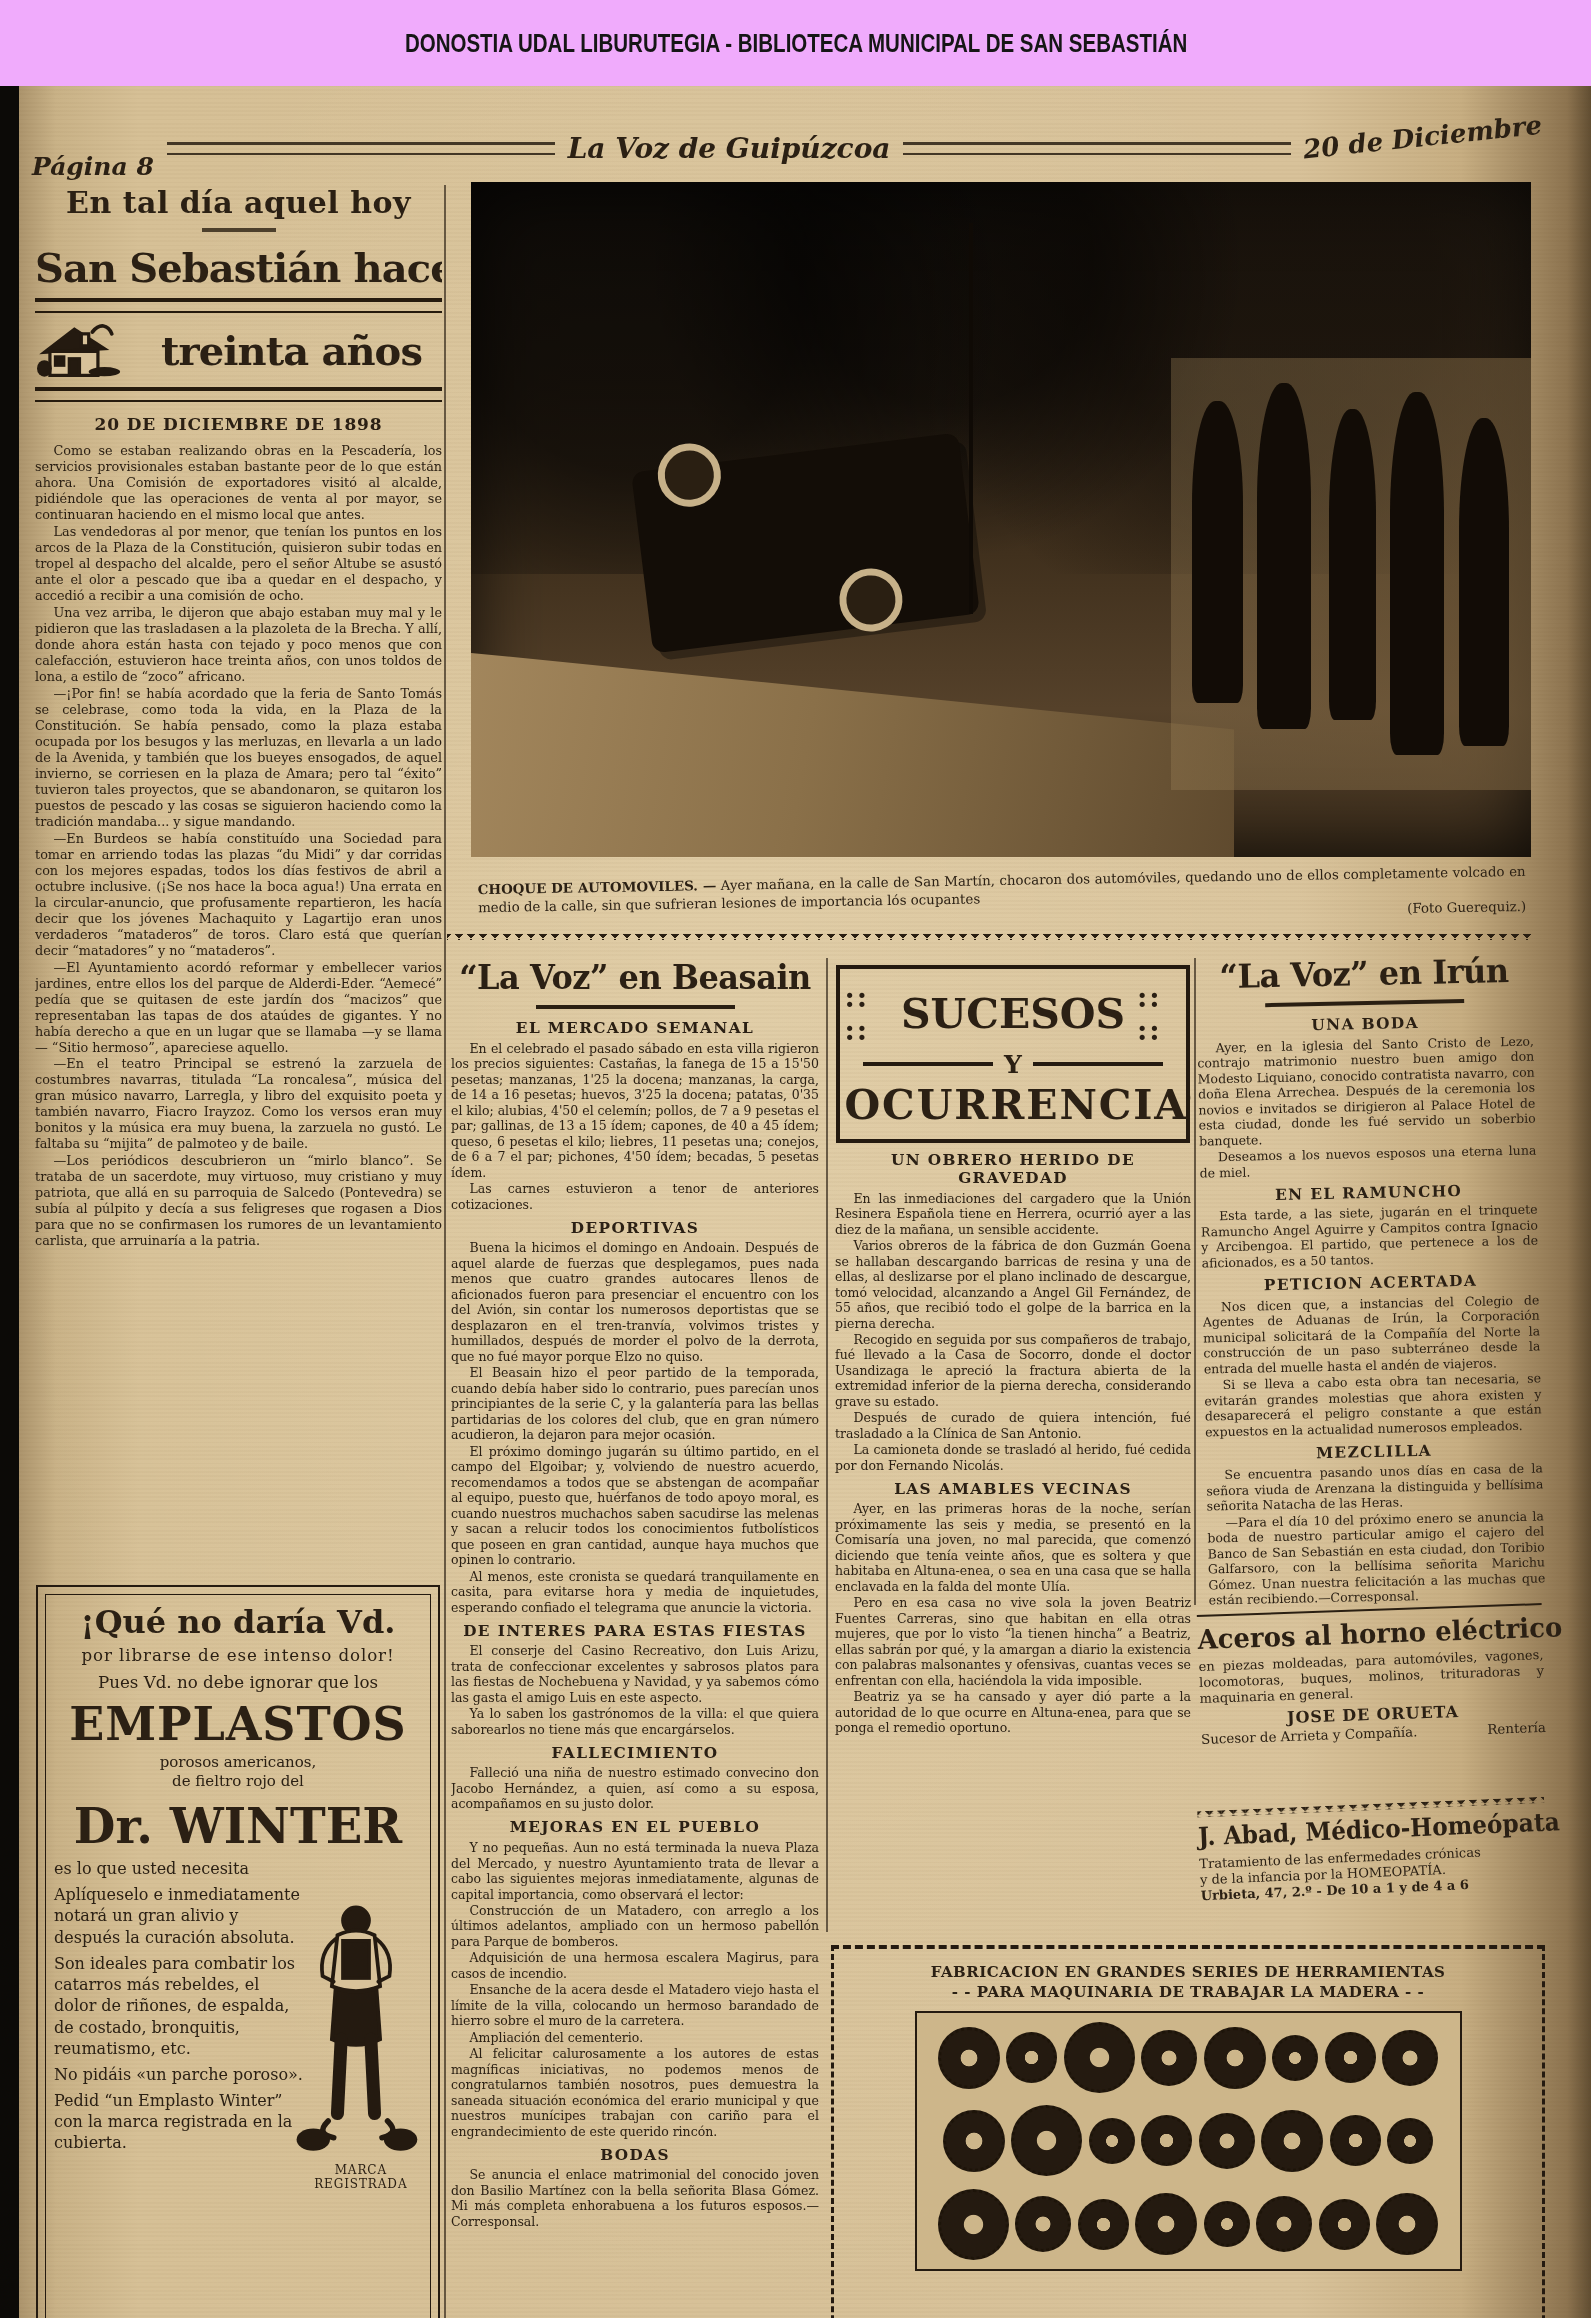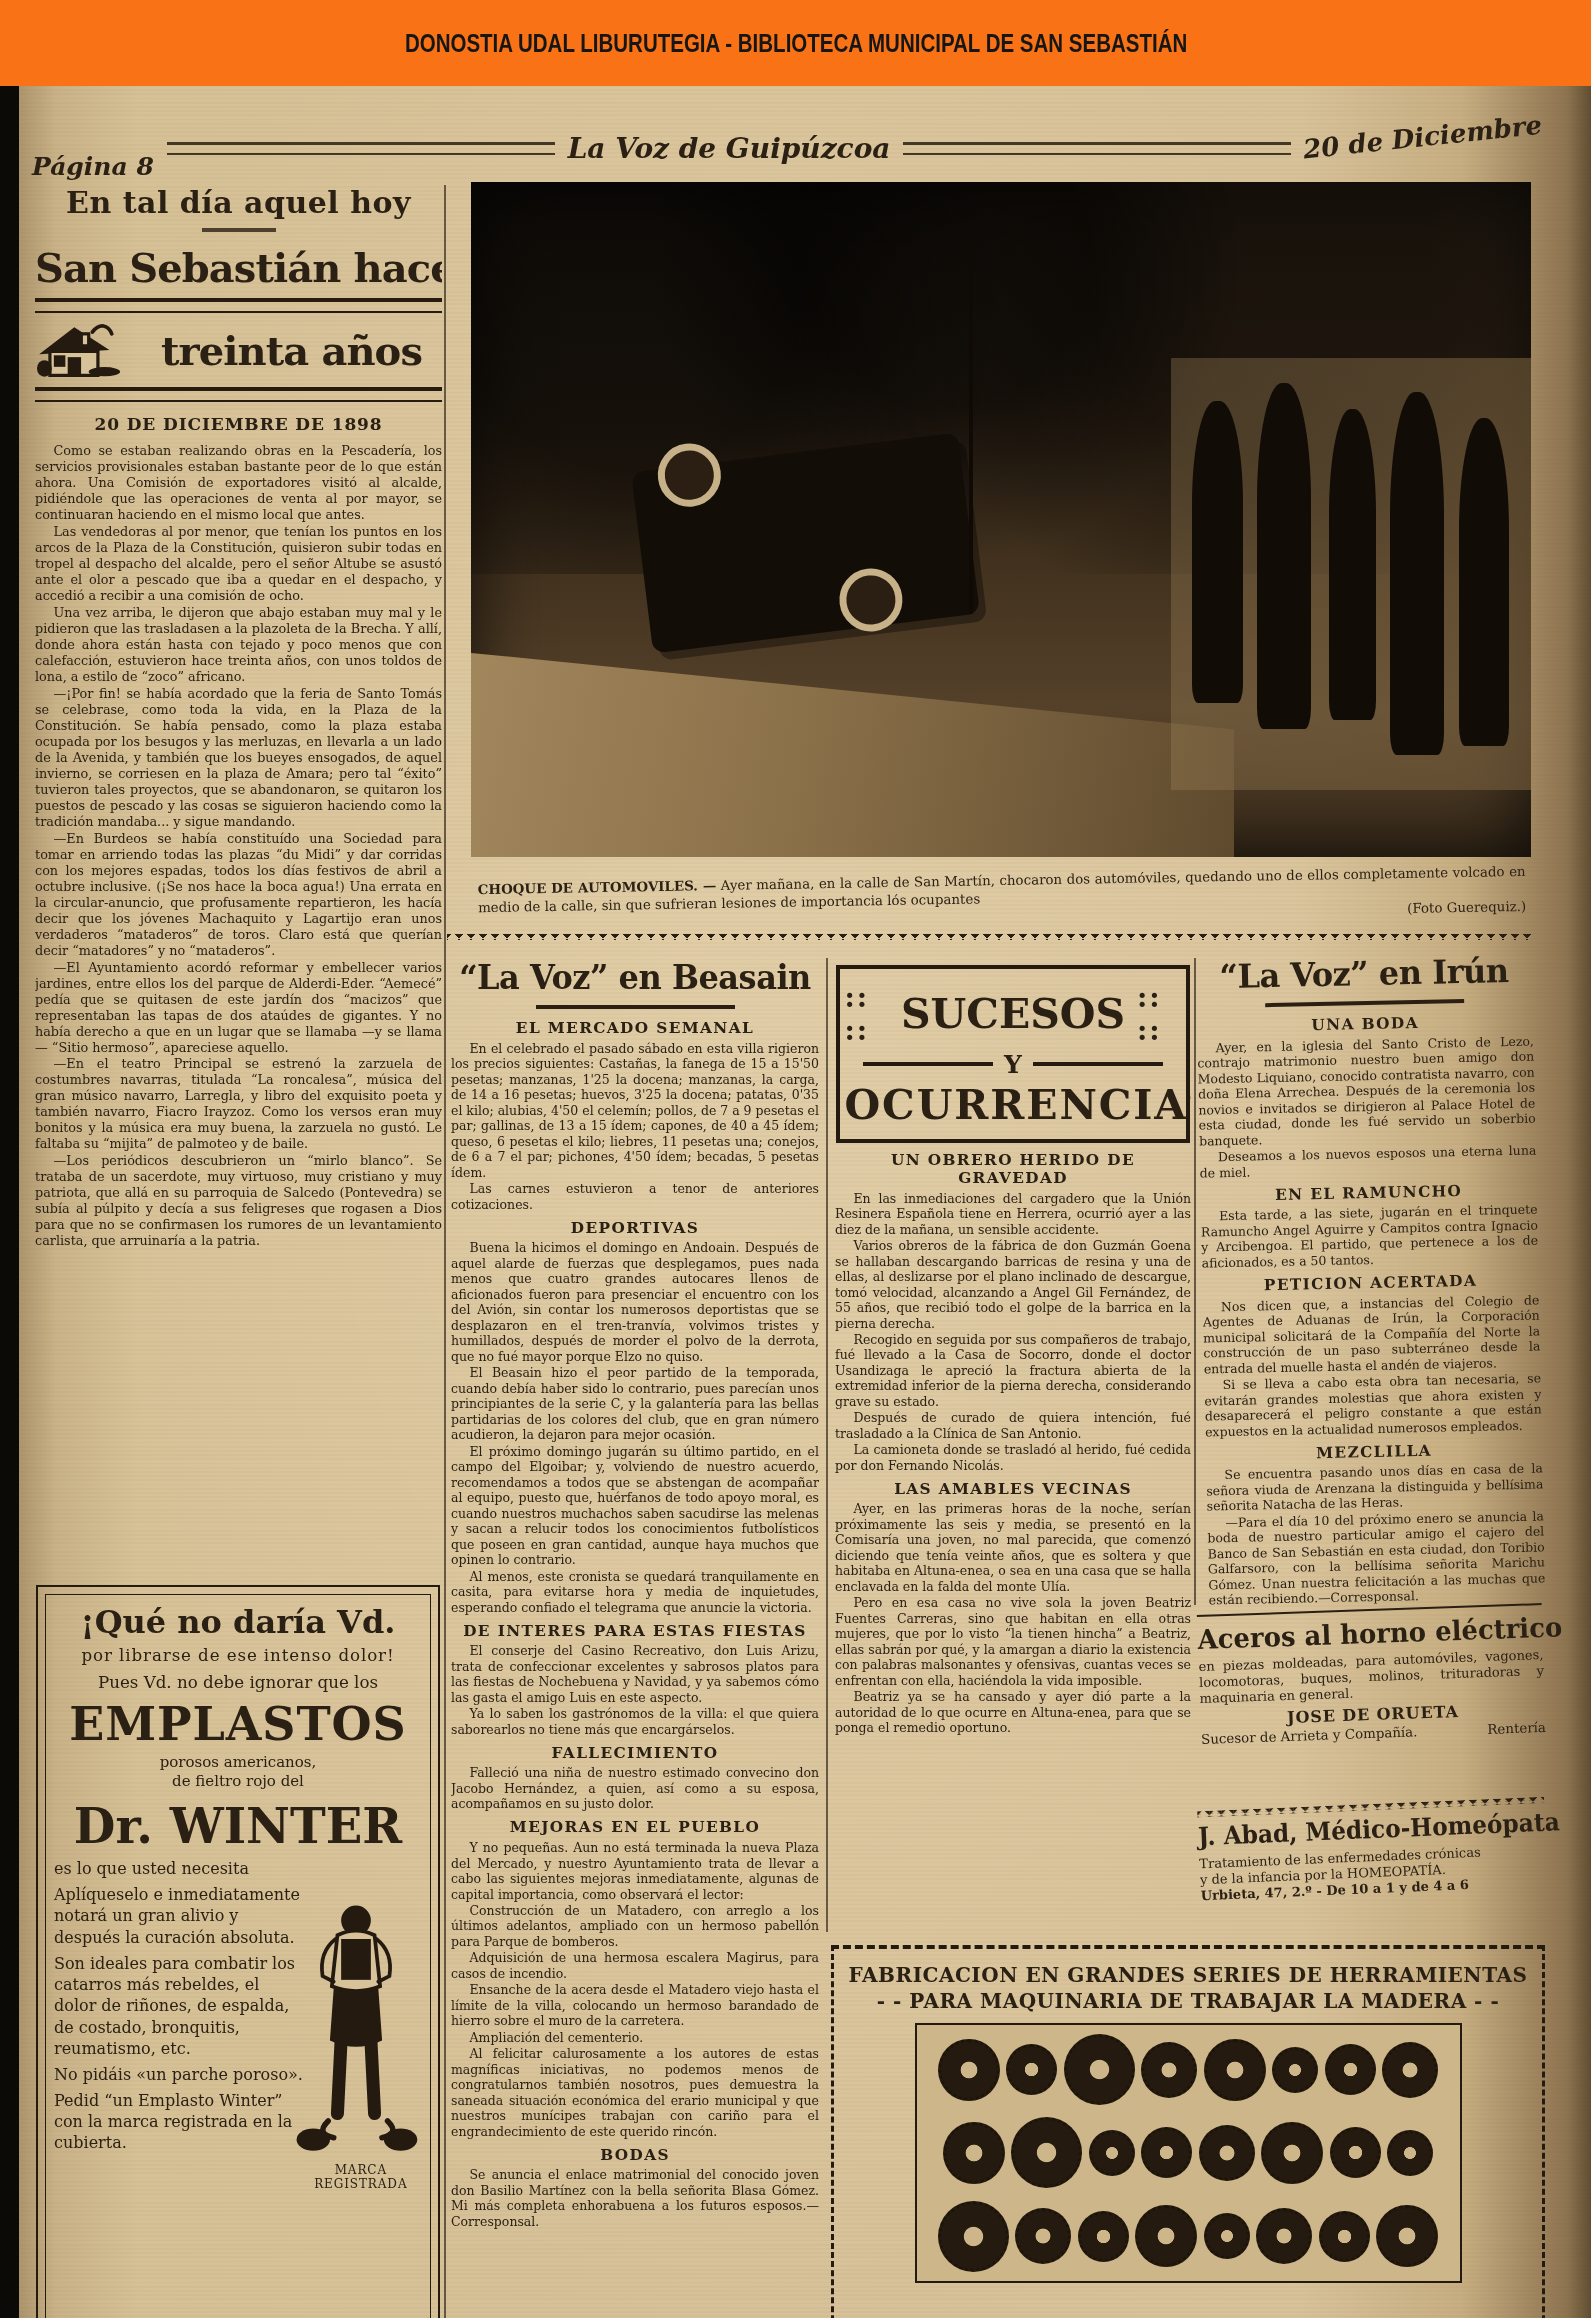--- a/index.html
+++ b/index.html
@@ -1,20 +1,20 @@
 <!DOCTYPE html>
 <html style="font-size:7.4px"><head>
 <meta charset="utf-8">
 <style>
   html,body{margin:0;padding:0;background:#111;}
   .page{position:relative;width:1592px;height:2548px;overflow:hidden;
         font-family:"DejaVu Serif","Liberation Serif",serif;color:#2b2014;
         background:#0e0b08;}
   
-  .scanbar{position:absolute;left:0;top:0;width:1592px;height:86px;background:#f97316;
+  .scanbar{position:absolute;left:0;top:0;width:1592px;height:86px;background:#f0abfc;
            display:flex;align-items:center;justify-content:center;}
   .scanbar span{font-family:"Liberation Sans","DejaVu Sans",sans-serif;font-weight:bold;
            font-size:25px;color:#161616;letter-spacing:0;transform:scaleX(.82);white-space:nowrap;}
   
   .paper{position:absolute;left:0;top:86px;width:1592px;height:2462px;
          background:
            radial-gradient(ellipse at 46% 40%, rgba(255,244,214,.25), rgba(0,0,0,0) 60%),
            linear-gradient(to right, #9d855f 0px, #c9b287 56px, #d6c096 139px, #d8c29a 1298px, #c7ae82 1461px, #8d7450 1567px, #5f4c31 1592px),
            #d2bc92;}
   .paper::after{content:"";position:absolute;inset:0;pointer-events:none;
@@ -111,21 +111,21 @@
   .winter .body{font-size:16px;line-height:21.3px;margin:4.6px 0;}
   .winter .wrap{position:relative;}
   .winter .txtnarrow{width:250px;}
   .manfig{position:absolute;right:-8.3px;top:297px;width:139px;text-align:center;}
   .manfig .cap{font-size:12px;letter-spacing:0.9px;margin-top:2.8px;}
   
   .guilliet{position:absolute;left:831px;top:1945px;width:714px;height:575px;
             border-top:4.6px dashed #241a10;border-left:3.7px dashed #241a10;border-right:3.7px dashed #241a10;
             padding:12px 14px;box-sizing:border-box;}
   .guilliet h2{font-size:31px;font-weight:bold;text-align:center;margin:2.8px 0 7.4px 0;white-space:nowrap;}
-  .guilliet .sub{font-size:20px;font-weight:bold;text-align:center;margin:1.9px 0;letter-spacing:0.5px;}
+  .guilliet .sub{font-size:15px;font-weight:bold;text-align:center;margin:1.9px 0;letter-spacing:0.5px;}
   .bladesbox{margin:10.2px auto 6.5px auto;width:547px;height:260px;background:#cdb68a;border:2.3px solid #241a10;
              display:flex;flex-wrap:wrap;align-items:center;justify-content:center;gap:6.5px;padding:6.5px;box-sizing:border-box;}
   .blade{border-radius:50%;border:3.2px dotted #1d1409;
          background:radial-gradient(circle,#cdb68a 0 20%,#241a10 22% 100%);}
   .b1{width:56px;height:56px;} .b2{width:45px;height:45px;} .b3{width:65px;height:65px;}
   .b4{width:50px;height:50px;} .b5{width:40px;height:40px;}
   svg{display:block;}
 </style>
 </head>
 <body>

